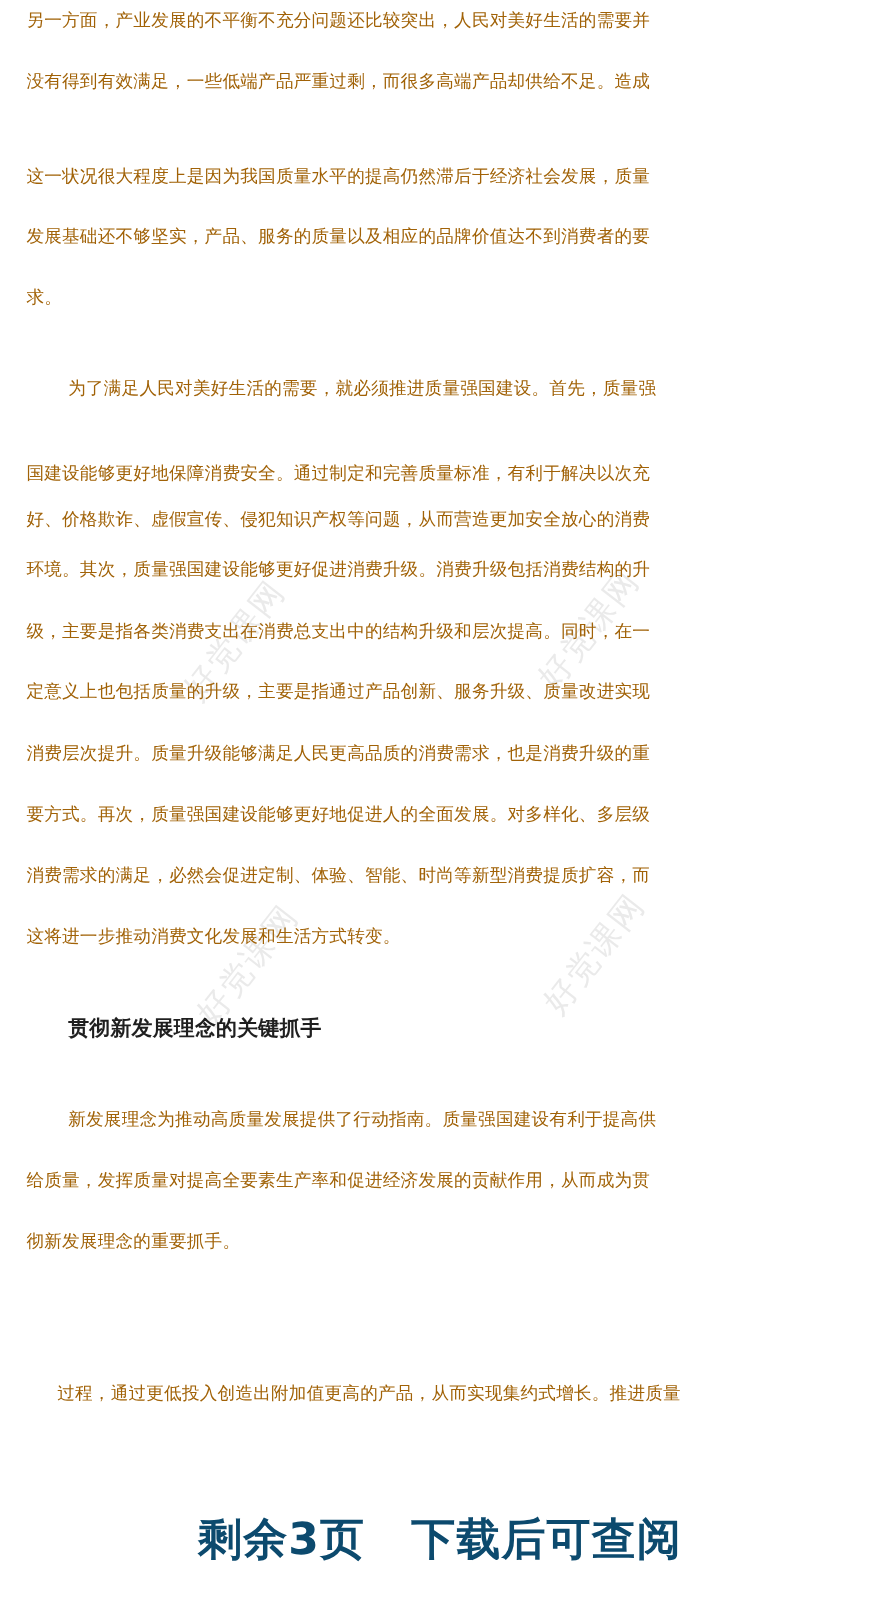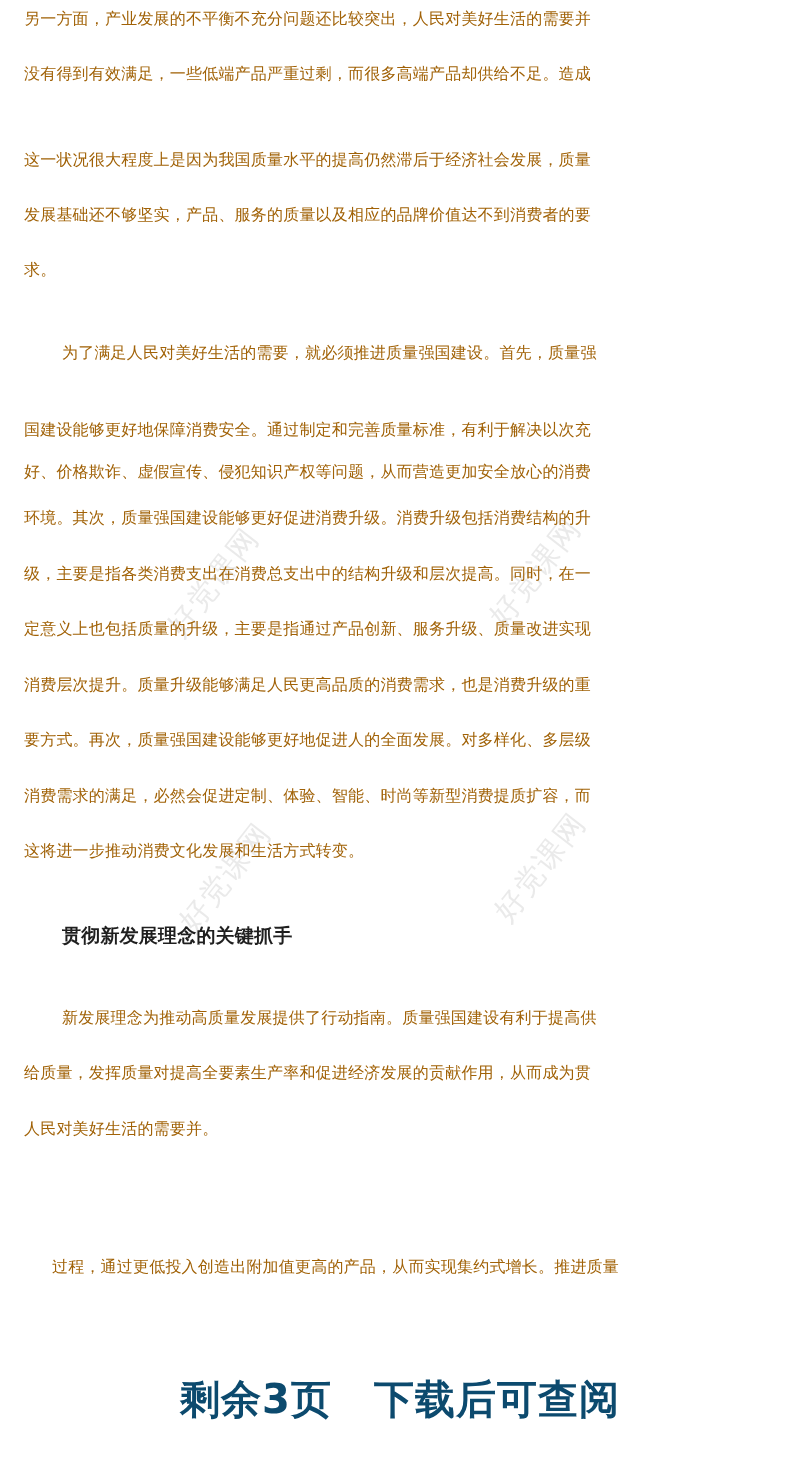--- a/index.html
+++ b/index.html
@@ -51,20 +51,20 @@
   <div class="line" style="top:615px;">定意义上也包括质量的升级，主要是指通过产品创新、服务升级、质量改进实现</div>
   <div class="line" style="top:671px;">消费层次提升。质量升级能够满足人民更高品质的消费需求，也是消费升级的重</div>
   <div class="line" style="top:726px;">要方式。再次，质量强国建设能够更好地促进人的全面发展。对多样化、多层级</div>
   <div class="line" style="top:782px;">消费需求的满足，必然会促进定制、体验、智能、时尚等新型消费提质扩容，而</div>
   <div class="line" style="top:837px;">这将进一步推动消费文化发展和生活方式转变。</div>
 
   <div class="line heading" style="top:921px;">贯彻新发展理念的关键抓手</div>
 
   <div class="line indent" style="top:1004px;">新发展理念为推动高质量发展提供了行动指南。质量强国建设有利于提高供</div>
   <div class="line" style="top:1059px;">给质量，发挥质量对提高全要素生产率和促进经济发展的贡献作用，从而成为贯</div>
-  <div class="line" style="top:1115px;">人民对美好生活的需要并。</div>
+  <div class="line" style="top:1115px;">彻新发展理念的重要抓手。</div>
 
   <div class="line" style="top:1253px;margin-left:28px;">过程，通过更低投入创造出附加值更高的产品，从而实现集约式增长。推进质量</div>
 
   <div class="remaining">
     <span>剩余3页</span><span class="gap"></span><span>下载后可查阅</span>
   </div>
 </div>
 
 </body></html>

